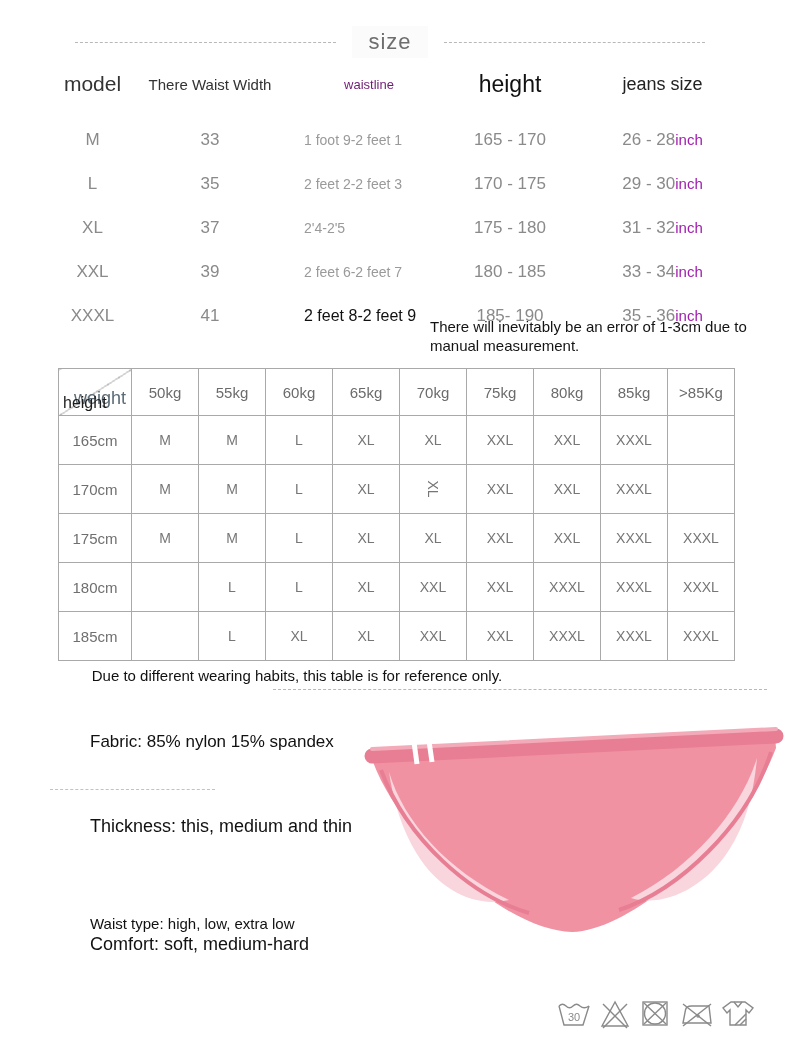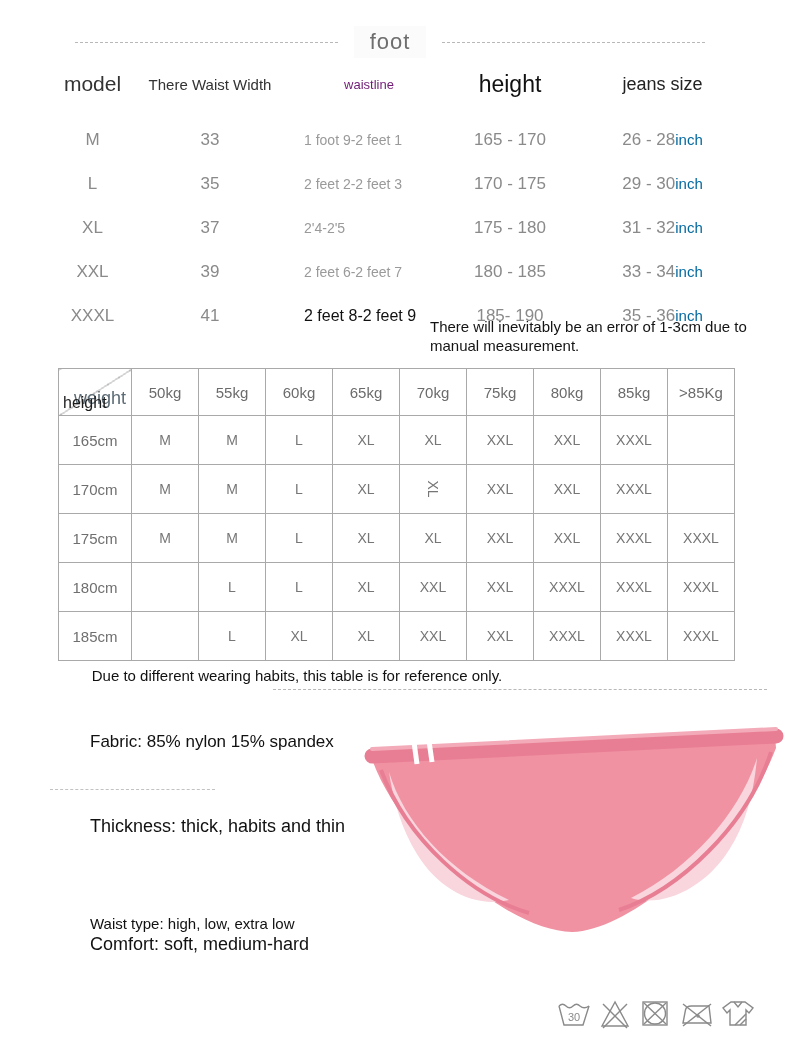--- a/index.html
+++ b/index.html
@@ -39,21 +39,21 @@
   .st-h.height { font-size: 23px; color: #111; }
   .st-h.jeans  { font-size: 18px; color: #222; }
   .st-c { text-align: center; color: #8a8a8a; font-size: 17px; }
   .st-c.waist {
     text-align: left; padding-left: 24px;
     font-size: 14px; color: #9a9a9a; line-height: 1.15;
   }
   .st-c.waist span { display: inline-block; max-width: 118px; }
   .st-data.emph .waist { color: #111; font-size: 16px; }
   .st-data.emph .waist span { max-width: none; white-space: nowrap; }
-  .jeans-unit { color: #0369a1; font-size: 15px; }
+  .jeans-unit { color: #a21caf; font-size: 15px; }
 
   .note-measure {
     position: absolute; left: 430px; top: 318px; width: 358px;
     font-size: 15px; color: #141414; line-height: 1.25;
   }
 
   
   .matrix {
     position: absolute; left: 58px; top: 368px;
     border-collapse: collapse; table-layout: fixed;
@@ -104,21 +104,21 @@
   }
   .care-row svg { display: block; }
 </style>
 </head>
 <body>
 
 <div class="page">
 
   <div class="size-header">
     <div class="hdash"></div>
-    <div class="size-title">foot</div>
+    <div class="size-title">size</div>
     <div class="hdash"></div>
   </div>
 
   <div class="size-table">
     <div class="st-row st-head">
       <div class="st-h model">model</div>
       <div class="st-h tiled">There Waist Width</div>
       <div class="st-h waist">waistline</div>
       <div class="st-h height">height</div>
       <div class="st-h jeans">jeans size</div>
@@ -242,21 +242,21 @@
           <td><span>XXXL</span></td>
         </tr>
       </tbody>
   </table>
 
   <div class="note-ref">Due to different wearing habits, this table is for reference only.</div>
   <div class="ref-dash"></div>
   <div class="mini-dash"></div>
 
   <div class="detail fabric">Fabric: 85% nylon 15% spandex</div>
-  <div class="detail thickness">Thickness: thick, habits and thin</div>
+  <div class="detail thickness">Thickness: this, medium and thin</div>
   <div class="detail waist-type">Waist type: high, low, extra low</div>
   <div class="detail comfort">Comfort: soft, medium-hard</div>
 
   <svg class="product" width="432" height="248" viewBox="0 0 430 248">
     <path d="M14,62 C32,110 78,162 124,194 C158,219 188,231 213,232
              C241,231 272,214 308,187 C351,153 396,104 417,48 L416,36 L13,50 Z" fill="#f192a3"></path>
     <path d="M30,72 C45,122 88,170 150,200 C116,208 80,190 58,154 C43,130 34,100 30,72 Z" fill="#f9d5dd"></path>
     <path d="M398,58 C382,110 334,167 272,198 C304,208 346,188 370,150 C387,124 395,92 398,58 Z" fill="#f9d5dd"></path>
     <path fill="none" stroke-width="4" d="M22,70 C48,140 112,196 170,213" stroke="#e87e93"></path>
     <path fill="none" stroke-width="4" d="M412,52 C388,126 320,190 260,210" stroke="#e87e93"></path>

